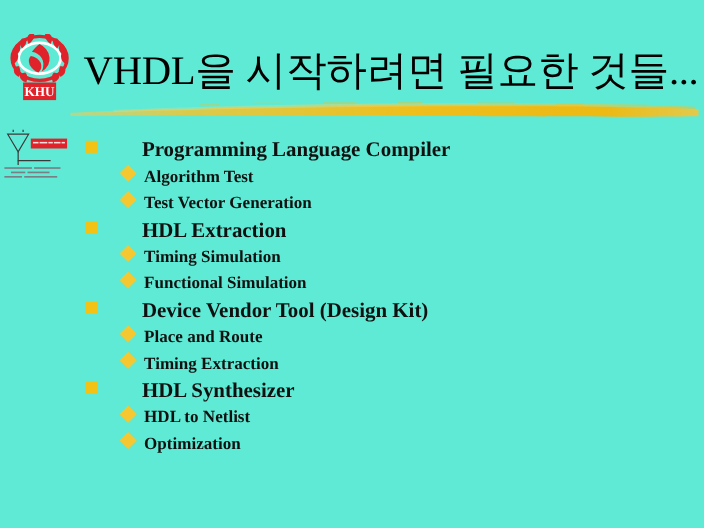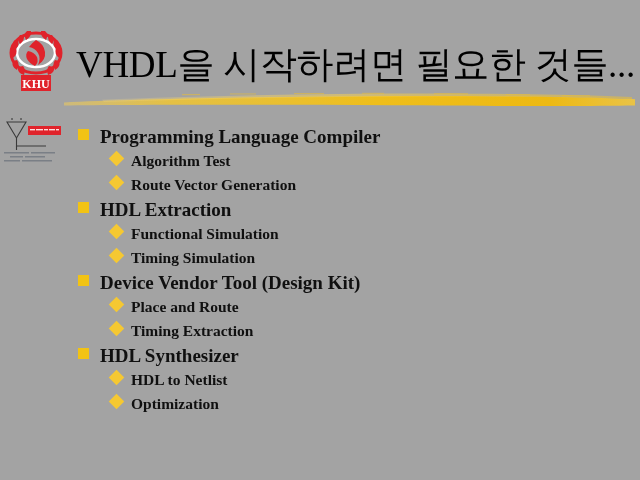--- a/index.html
+++ b/index.html
@@ -7,21 +7,21 @@
     padding: 0;
     background: #ffffff;
   }
   body {
     font-family: "Liberation Serif", serif;
   }
   #slide {
     position: relative;
     width: 640px;
     height: 480px;
-    background: #a3a3a3;
+    background: #5eead4;
     overflow: hidden;
   }
 
   
   #khu-logo {
     position: absolute;
     left: 8px;
     top: 27px;
     width: 56px;
     height: 66px;
@@ -86,20 +86,21 @@
     position: relative;
     top: -3px;
   }
   .lvl1 .txt {
     font-family: "Liberation Serif", serif;
     font-weight: bold;
     font-size: 19px;
     line-height: 25px;
     color: #101010;
     white-space: nowrap;
+    margin-left: 29px;
   }
   .lvl2 {
     display: flex;
     align-items: baseline;
     height: 24px;
     padding-left: 33px;
   }
   .lvl2 .dia {
     flex: 0 0 auto;
     width: 11px;
@@ -226,37 +227,37 @@
       <div class="lvl1">
         <span class="sq"></span>
         <span class="txt">Programming Language Compiler</span>
       </div>
       <div class="lvl2">
         <span class="dia"></span>
         <span class="txt">Algorithm Test</span>
       </div>
       <div class="lvl2">
         <span class="dia"></span>
-        <span class="txt">Route Vector Generation</span>
+        <span class="txt">Test Vector Generation</span>
       </div>
     </div>
 
     <div class="group">
       <div class="lvl1">
         <span class="sq"></span>
         <span class="txt">HDL Extraction</span>
       </div>
       <div class="lvl2">
         <span class="dia"></span>
+        <span class="txt">Timing Simulation</span>
+      </div>
+      <div class="lvl2">
+        <span class="dia"></span>
         <span class="txt">Functional Simulation</span>
       </div>
-      <div class="lvl2">
-        <span class="dia"></span>
-        <span class="txt">Timing Simulation</span>
-      </div>
     </div>
 
     <div class="group">
       <div class="lvl1">
         <span class="sq"></span>
         <span class="txt">Device Vendor Tool (Design Kit)</span>
       </div>
       <div class="lvl2">
         <span class="dia"></span>
         <span class="txt">Place and Route</span>

